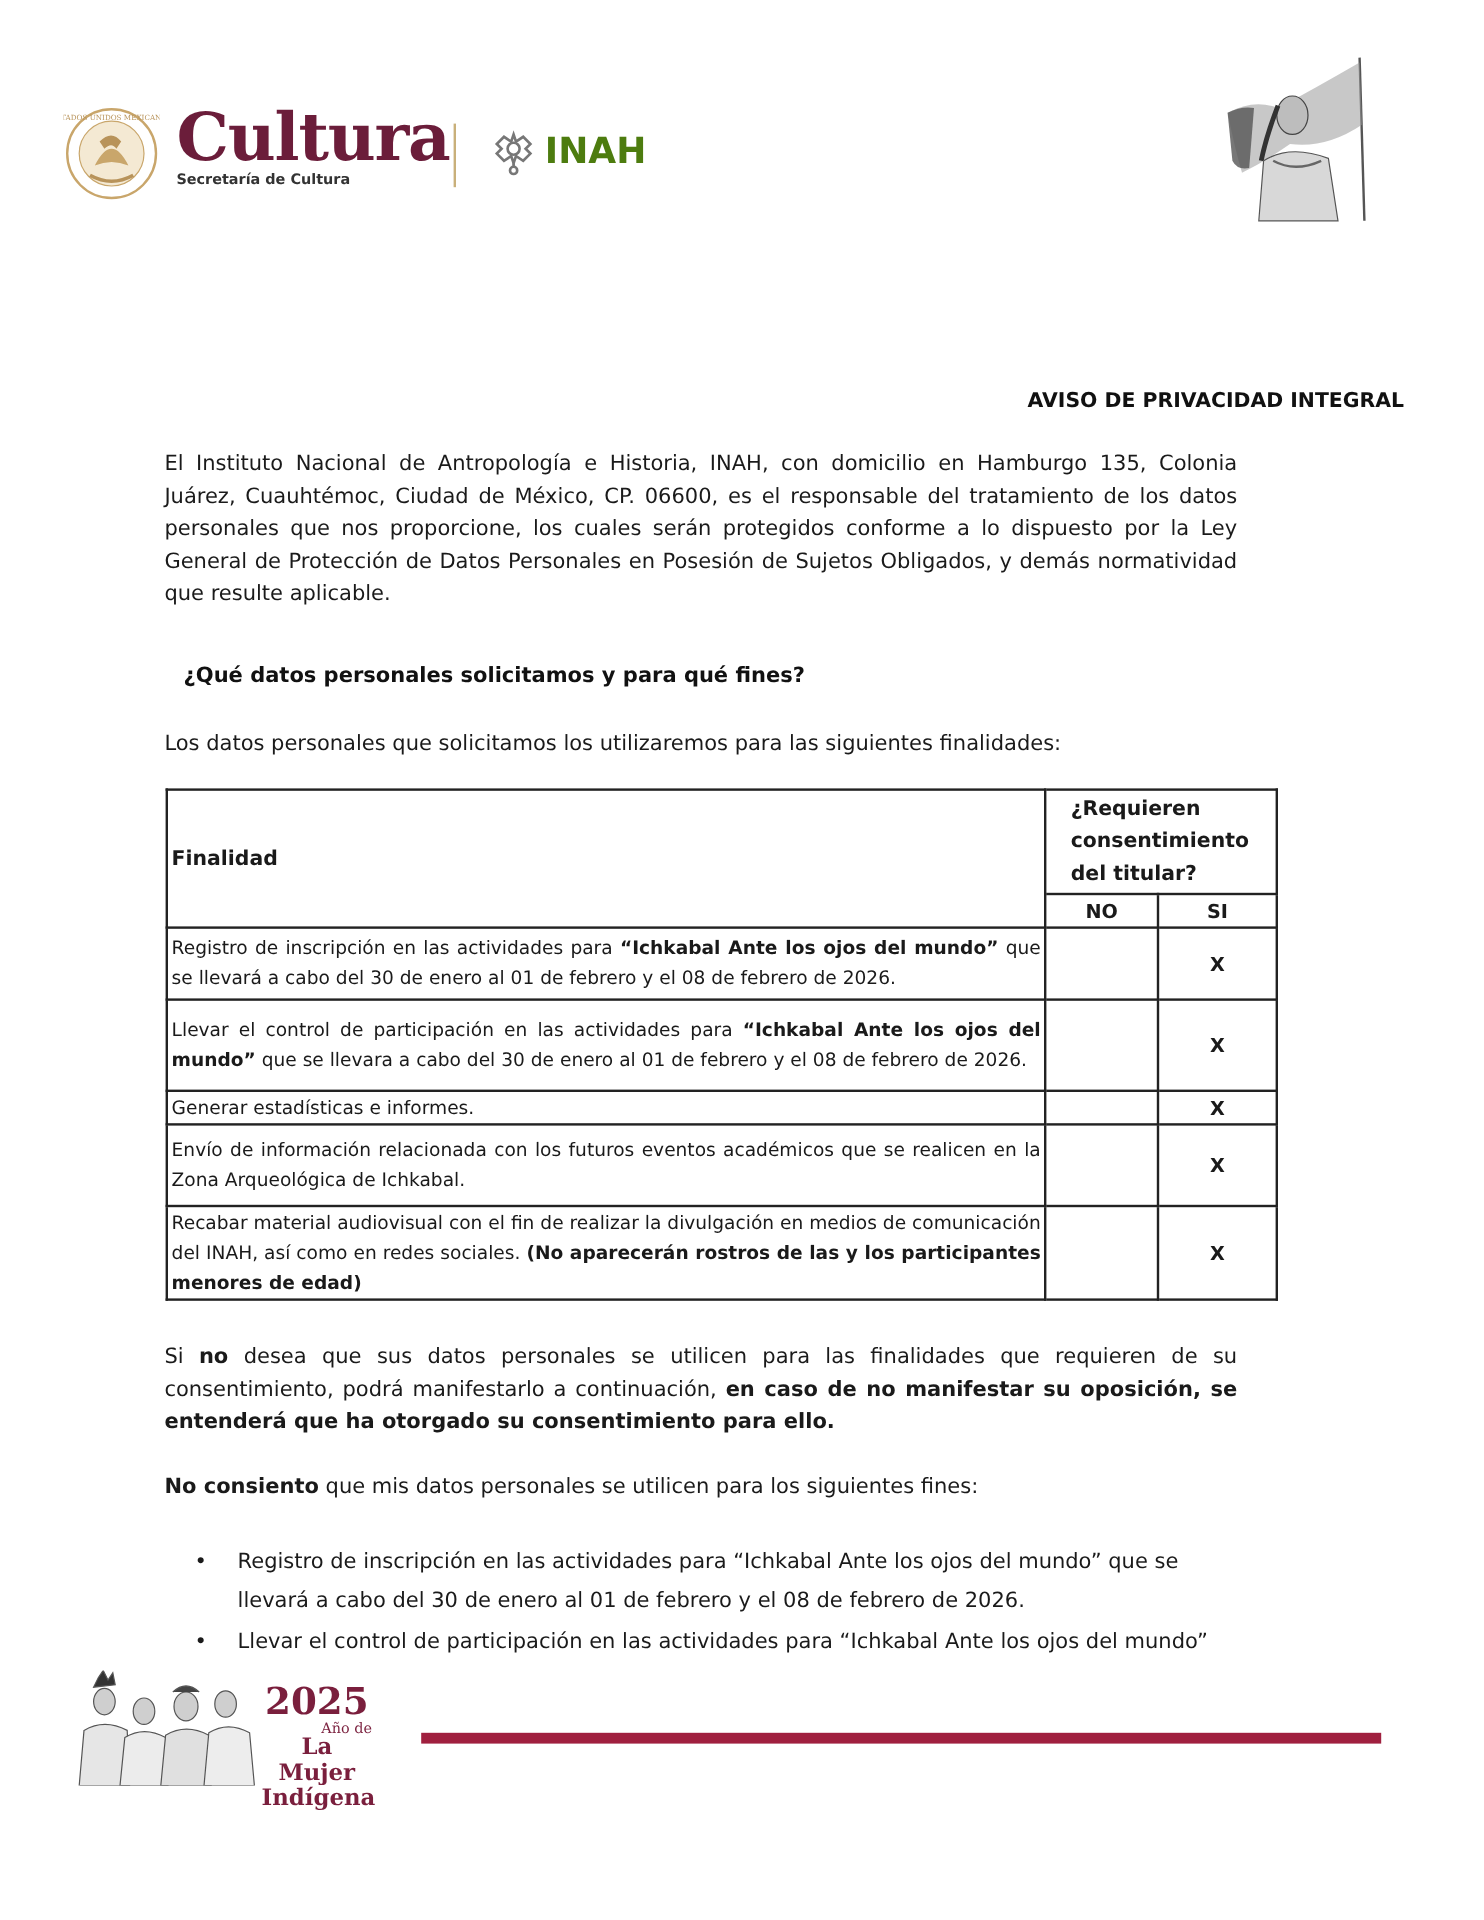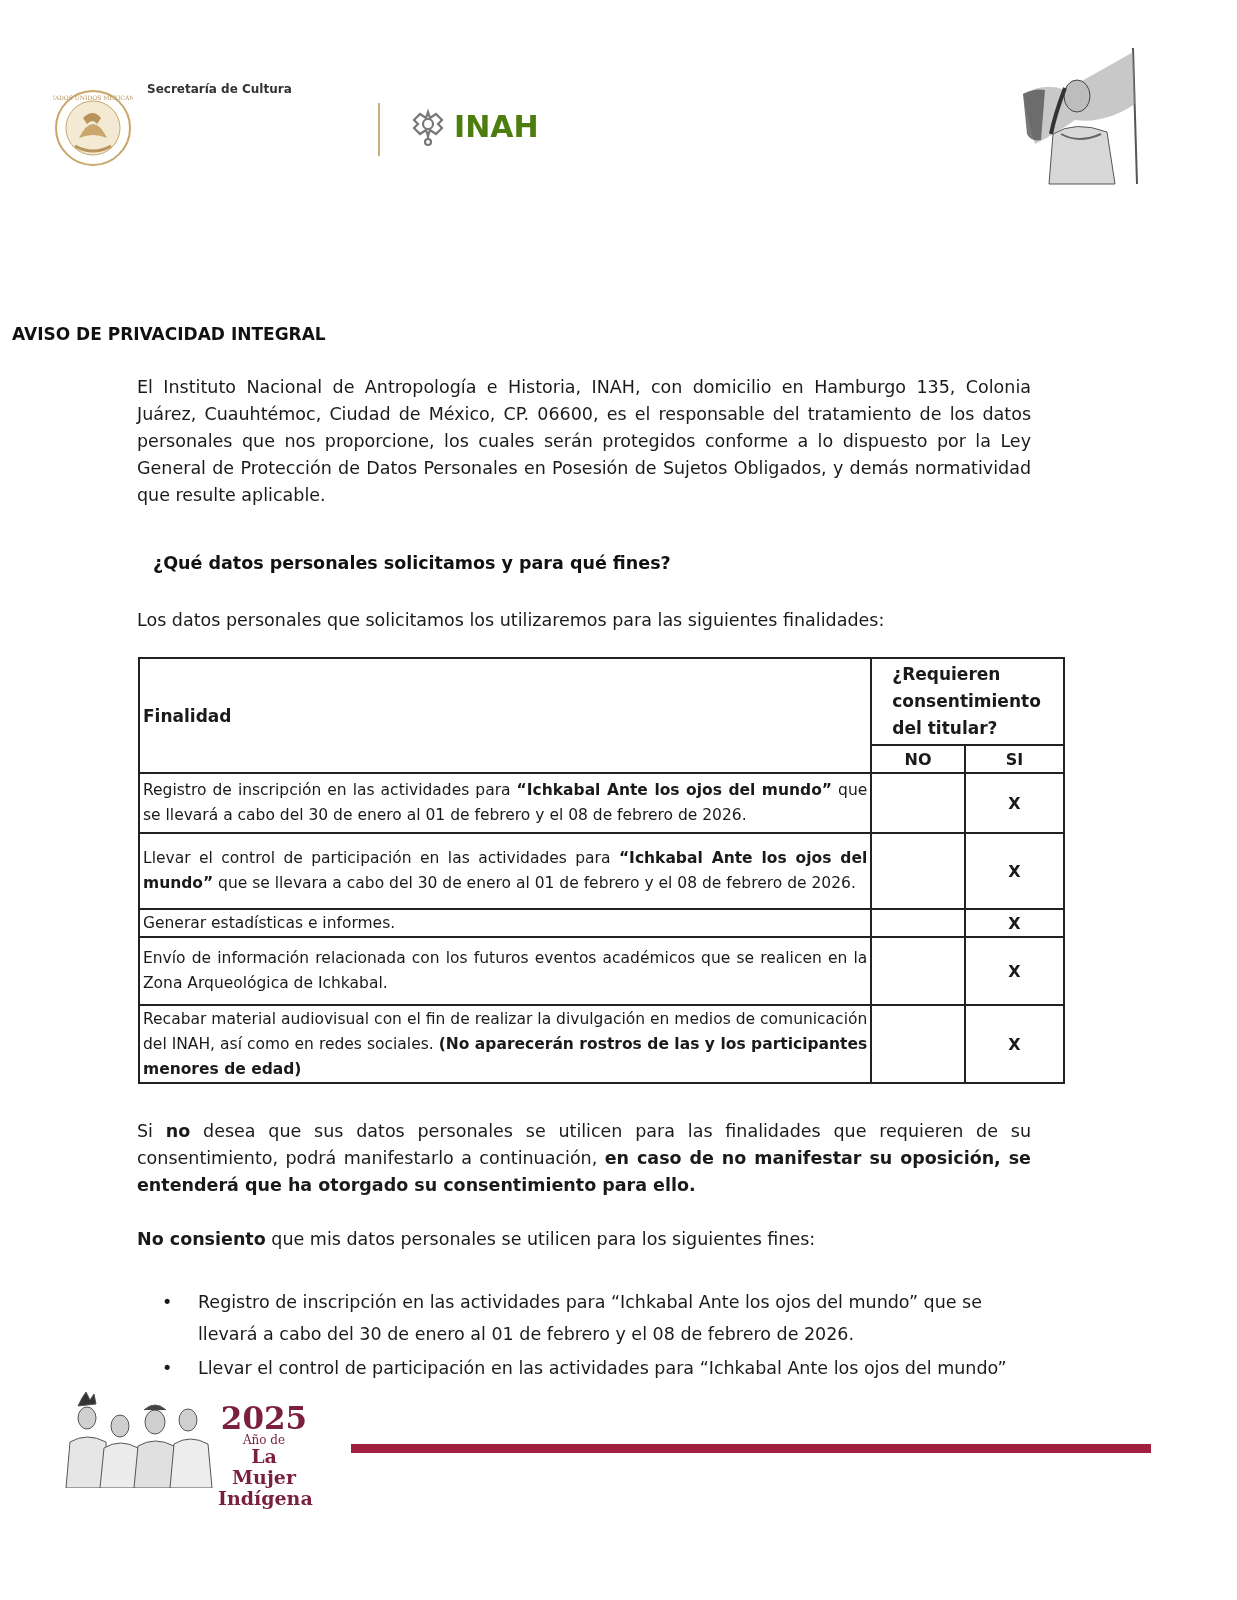--- a/index.html
+++ b/index.html
@@ -18,21 +18,21 @@
   .inah-icon { width: 44px; height: 44px; }
   .inah-word { font-family: "DejaVu Sans", sans-serif; font-weight: bold; font-size: 30px; color: #4d7c0f; letter-spacing: 0px; }
 
   .flag-woman { position: absolute; left: 1015px; top: 44px; width: 140px; height: 142px; }
 
   .center-info { position: absolute; right: 205px; top: 193px; text-align: right;
                  font-family: "DejaVu Sans", sans-serif; font-weight: bold; font-size: 17.5px;
                  color: #b38e5d; line-height: 27px; }
 
   
-  .doc-title { position: absolute; left: 12px; width: 1170px; top: 324px; text-align: left;
+  .doc-title { position: absolute; left: 0; width: 1170px; top: 324px; text-align: right;
                font-family: "DejaVu Sans", sans-serif; font-weight: bold; font-size: 17px; }
   .para { position: absolute; left: 137px; width: 894px; font-family: "DejaVu Sans", sans-serif;
           font-size: 17.5px; line-height: 27px; text-align: justify; color: #1a1a1a; }
   .p1 { top: 374px; }
   .q-heading { position: absolute; left: 137px; top: 553px; font-family: "DejaVu Sans", sans-serif;
                font-weight: bold; font-size: 17.5px; margin-left: 16px; }
   .p2 { top: 607px; }
 
   
   table.fin { position: absolute; left: 138px; top: 657px; width: 927px; border-collapse: collapse;
@@ -61,39 +61,40 @@
                list-style: none; font-family: "DejaVu Sans", sans-serif; font-size: 17.5px;
                line-height: 32px; color: #1a1a1a; }
   ul.bullets li { position: relative; padding-left: 38px; margin-bottom: 2px; }
   ul.bullets li .dot { position: absolute; left: 2px; top: 0; }
 
   
   .women-img { position: absolute; left: 60px; top: 1392px; width: 160px; height: 96px; }
   .year-wrap { position: absolute; left: 218px; top: 1402px; width: 92px; text-align: center;
                color: #7a1f3d; font-family: "DejaVu Serif", "Liberation Serif", serif; }
   .year-num { font-size: 31px; font-weight: bold; line-height: 32px; letter-spacing: 0px; }
-  .year-ano { font-size: 12px; line-height: 12px; }
+  .year-ano { font-size: 12px; line-height: 12px; text-align: right; }
   .year-lm { font-size: 19px; font-weight: bold; line-height: 21px; }
   .year-ind { font-size: 19px; font-weight: bold; line-height: 21px; }
   .red-bar { position: absolute; left: 351px; top: 1444px; width: 800px; height: 9px; background: #a0203f; }
 </style>
 </head>
 <body>
 
 <div class="seal">
   <svg width="80" height="80" viewBox="0 0 80 80">
     <circle cx="40" cy="40" r="37" fill="none" stroke="#c9a66b" stroke-width="2"></circle>
     <circle cx="40" cy="40" r="27" fill="#f4e9d3" stroke="#c9a66b" stroke-width="1"></circle>
     <path d="M26 50 Q40 22 54 50 Q40 44 26 50 Z" fill="#c9a66b"></path>
     <path d="M30 30 Q40 20 48 30 L44 36 Q40 30 34 36 Z" fill="#b8935a"></path>
     <path d="M22 58 Q40 68 58 58" fill="none" stroke="#b8935a" stroke-width="3"></path>
     <text x="40" y="12" font-size="6" text-anchor="middle" fill="#b8935a" font-family="DejaVu Serif, serif">ESTADOS UNIDOS MEXICANOS</text>
   </svg>
 </div>
 <div class="cultura-wrap">
+  <div class="cultura-word">Cultura</div>
   <div class="cultura-sub">Secretaría de Cultura</div>
 </div>
 <div class="vdivider"></div>
 <div class="inah-wrap">
   <svg class="inah-icon" viewBox="0 0 44 44">
     <g fill="none" stroke="#777" stroke-width="2.2">
       <path d="M8 16 L14 10 L20 14 L22 8 L24 14 L30 10 L36 16 L32 20 L36 24 L30 30 L24 26 L22 32 L20 26 L14 30 L8 24 L12 20 Z"></path>
       <circle cx="22" cy="20" r="5"></circle>
       <circle cx="22" cy="38" r="3"></circle>
       <line x1="22" y1="32" x2="22" y2="35"></line>

